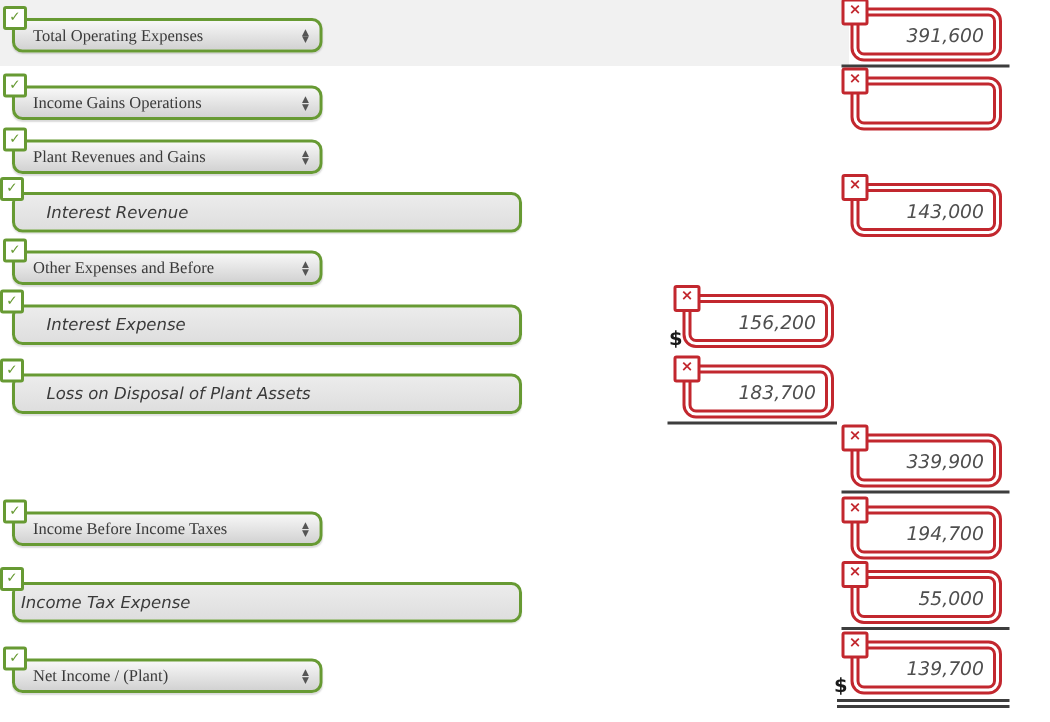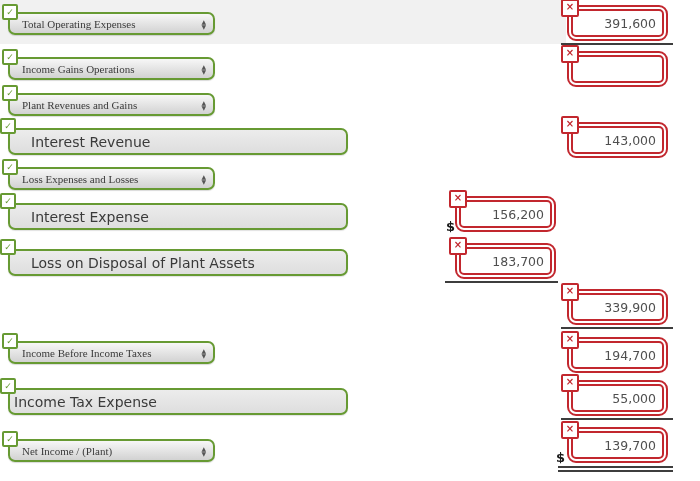--- a/index.html
+++ b/index.html
@@ -11,37 +11,37 @@
   .ctl{position:absolute;left:8px;box-sizing:border-box;}
   .sel{width:207px;height:23px;border:2px solid #679a33;border-radius:7px;
        background:linear-gradient(#f7f7f7,#d2d2d2);display:flex;align-items:center;
        padding:0 7px 0 12px;cursor:pointer;box-shadow:0 1px 1px rgba(0,0,0,.15);}
   .sel-label{flex:1;font-size:11px;color:#3a3a3a;white-space:nowrap;overflow:hidden;font-family:Liberation Serif, serif;}
   .stepper{display:flex;flex-direction:column;align-items:center;color:#555;
            font-size:6px;line-height:5px;}
   .winput{width:340px;height:27px;border:2px solid #679a33;border-radius:7px;
           background:linear-gradient(#ececec,#dedede);box-sizing:border-box;
           font-family:"DejaVu Sans","Liberation Sans",sans-serif;
-          font-size:14px;color:#3a3a3a;padding:0 20px 0 4px;outline:none;
-          box-shadow:0 1px 1px rgba(0,0,0,.12);}
+          font-size:11px;color:#3a3a3a;padding:0 20px 0 4px;outline:none;
+          box-shadow:0 1px 1px rgba(0,0,0,.12);font-style:italic;}
   .winput.indent{padding-left:21px;}
   .cb{position:absolute;left:-8px;top:-10px;width:12px;height:12px;background:#fff;
       border:2px solid #679a33;border-radius:2px;display:flex;align-items:center;
       justify-content:center;z-index:3;cursor:pointer;}
   .cb .check{color:#679a33;font-size:9px;line-height:9px;font-weight:bold;}
 
   
   .amt{position:absolute;width:101px;height:36px;}
   .amt .outer{position:absolute;left:0;top:0;right:0;bottom:0;border:2px solid #c2272e;
       border-radius:9px;padding:2px;background:#fff;box-sizing:border-box;}
   .amt .inner{width:100%;height:100%;border:2px solid #c2272e;border-radius:5px;
       box-sizing:border-box;background:#fff;overflow:hidden;}
   .amt input{width:100%;height:100%;border:none;outline:none;background:transparent;
       text-align:right;padding:0 6px 0 0;box-sizing:border-box;color:#4f4f4f;
-      font-family:"DejaVu Sans","Liberation Sans",sans-serif;font-size:12.5px;}
+      font-family:"DejaVu Sans","Liberation Sans",sans-serif;font-size:12.5px;font-style:italic;}
   .xbadge{position:absolute;left:-6px;top:-6px;width:14px;height:14px;background:#fff;
       border:2px solid #c2272e;border-radius:2px;color:#c2272e;font-size:10px;
       font-weight:bold;line-height:12px;text-align:center;z-index:4;cursor:pointer;}
   .col-right{left:567px;} .col-mid{left:455px;}
 
   .uline{position:absolute;height:2px;background:#3d3d3d;}
   .ul-right{left:561px;width:112px;} .ul-mid{left:445px;width:113px;}
   .dollar{position:absolute;font-size:13px;font-weight:700;color:#1a1a1a;z-index:5;}
 </style>
 </head>
@@ -112,21 +112,21 @@
         <div class="inner">
       <input type="text" value="143,000" style="">
     </div>
       </div>
   </div>
 
   <div class="ctl sel" style="top:167px">
     <span class="cb">
         <span class="check">✓</span>
       </span>
-    <span class="sel-label">Loss Expenses and Losses</span>
+    <span class="sel-label">Other Expenses and Before</span>
     <span class="stepper">
         <span>▲</span>
         <span>▼</span>
       </span>
   </div>
 
   <div class="ctl" style="top:203px">
     <span class="cb">
         <span class="check">✓</span>
       </span>

